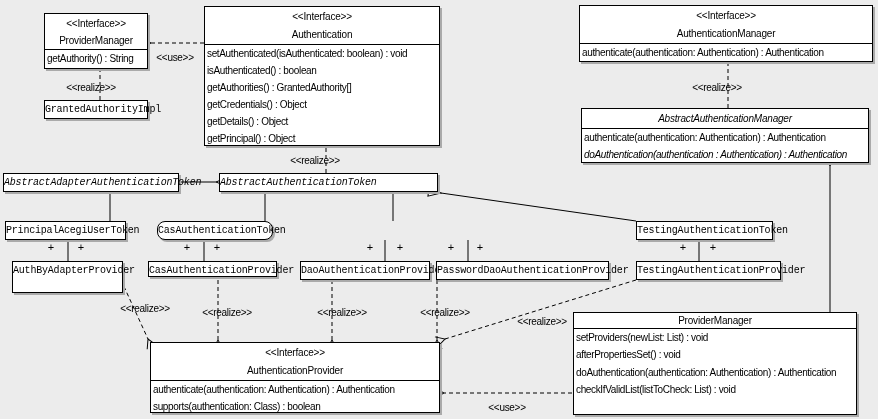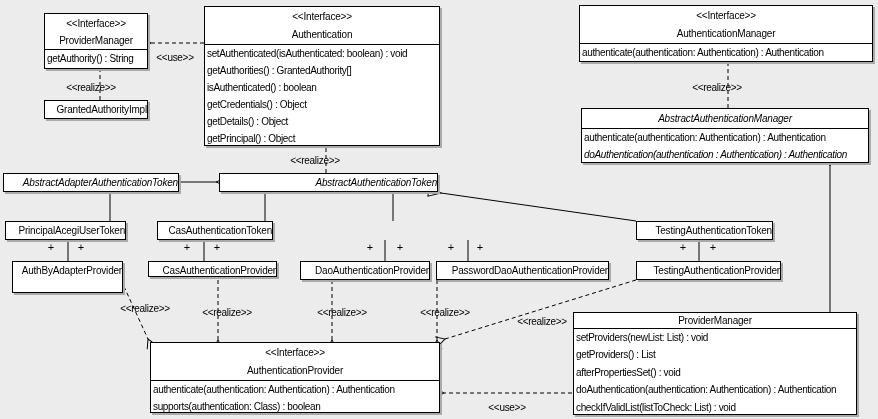--- a/index.html
+++ b/index.html
@@ -6,21 +6,21 @@
   body{background:#ececec;font-family:"Liberation Sans",sans-serif;color:#000;}
   #canvas{position:relative;width:878px;height:419px;background:#ececec;overflow:hidden;}
   svg.wires{position:absolute;left:0;top:0;z-index:1;}
   .box{position:absolute;box-sizing:border-box;background:#fff;border:1px solid #000;
        box-shadow:2px 2px 0 #aaa;z-index:2;font-size:10px;letter-spacing:-0.2px;}
   .head{border-bottom:1px solid #000;text-align:center;}
   .stereo{line-height:17px;padding-top:1px;white-space:nowrap;}
   .cname{line-height:17px;white-space:nowrap;}
   .head2 .stereo{line-height:18px;}
   .head2 .cname{line-height:18px;}
-  .name-only{text-align:right;}
+  .name-only{text-align:left;font-family:Liberation Mono, monospace;}
   .name-only .cname{line-height:17px;}
   .title-row{text-align:center;border-bottom:1px solid #000;line-height:19px;white-space:nowrap;}
   .pm-title{text-align:center;border-bottom:1px solid #000;line-height:15px;white-space:nowrap;}
   .m{line-height:17px;padding:0 2px;white-space:nowrap;overflow:hidden;letter-spacing:-0.35px;}
   .m18{line-height:18px;}
   .pm .m{line-height:17.4px;}
   .it{font-style:italic;}
   .lbl{position:absolute;z-index:3;font-size:10px;letter-spacing:-0.3px;white-space:nowrap;
        transform:translate(-50%,-50%);}
   .plus{position:absolute;z-index:3;font-size:11px;transform:translate(-50%,-50%);}
@@ -77,22 +77,22 @@
   <div class="box name-only" style="left:44px;top:100px;width:104px;height:19px;">
     <div class="cname">GrantedAuthorityImpl</div>
   </div>
 
   <div class="box" style="left:204px;top:6px;width:236px;height:140px;">
     <div class="head head2">
       <div class="stereo">&lt;&lt;Interface&gt;&gt;</div>
       <div class="cname">Authentication</div>
     </div>
     <div class="m">setAuthenticated(isAuthenticated: boolean) : void</div>
+    <div class="m">isAuthenticated() : boolean</div>
     <div class="m">getAuthorities() : GrantedAuthority[]</div>
-    <div class="m">isAuthenticated() : boolean</div>
     <div class="m">getCredentials() : Object</div>
     <div class="m">getDetails() : Object</div>
     <div class="m">getPrincipal() : Object</div>
   </div>
 
   <div class="box" style="left:579px;top:5px;width:294px;height:57px;">
     <div class="head head2">
       <div class="stereo">&lt;&lt;Interface&gt;&gt;</div>
       <div class="cname">AuthenticationManager</div>
     </div>
@@ -110,21 +110,21 @@
   </div>
 
   <div class="box name-only" style="left:219px;top:173px;width:219px;height:19px;">
     <div class="cname it">AbstractAuthenticationToken</div>
   </div>
 
   <div class="box name-only" style="left:5px;top:221px;width:121px;height:19px;">
     <div class="cname">PrincipalAcegiUserToken</div>
   </div>
 
-  <div class="box name-only" style="left:157px;top:221px;width:116px;height:19px;">
+  <div class="box name-only" style="left:157px;top:221px;width:116px;height:19px;border-radius:8px;">
     <div class="cname">CasAuthenticationToken</div>
   </div>
 
 
   <div class="box name-only" style="left:636px;top:221px;width:137px;height:19px;">
     <div class="cname">TestingAuthenticationToken</div>
   </div>
 
   <div class="box name-only" style="left:12px;top:261px;width:111px;height:32px;">
     <div class="cname">AuthByAdapterProvider</div>
@@ -151,21 +151,20 @@
       <div class="stereo">&lt;&lt;Interface&gt;&gt;</div>
       <div class="cname">AuthenticationProvider</div>
     </div>
     <div class="m">authenticate(authentication: Authentication) : Authentication</div>
     <div class="m">supports(authentication: Class) : boolean</div>
   </div>
 
   <div class="box pm" style="left:573px;top:312px;width:284px;height:103px;">
     <div class="pm-title">ProviderManager</div>
     <div class="m">setProviders(newList: List) : void</div>
-    <div class="m">getProviders() : List</div>
     <div class="m">afterPropertiesSet() : void</div>
     <div class="m">doAuthentication(authentication: Authentication) : Authentication</div>
     <div class="m">checkIfValidList(listToCheck: List) : void</div>
   </div>
 
   <span class="lbl" style="left:175px;top:57px;">&lt;&lt;use&gt;&gt;</span>
   <span class="lbl" style="left:91px;top:87px;">&lt;&lt;realize&gt;&gt;</span>
   <span class="lbl" style="left:315px;top:160px;">&lt;&lt;realize&gt;&gt;</span>
   <span class="lbl" style="left:717px;top:87px;">&lt;&lt;realize&gt;&gt;</span>
   <span class="lbl" style="left:145px;top:308px;">&lt;&lt;realize&gt;&gt;</span>

